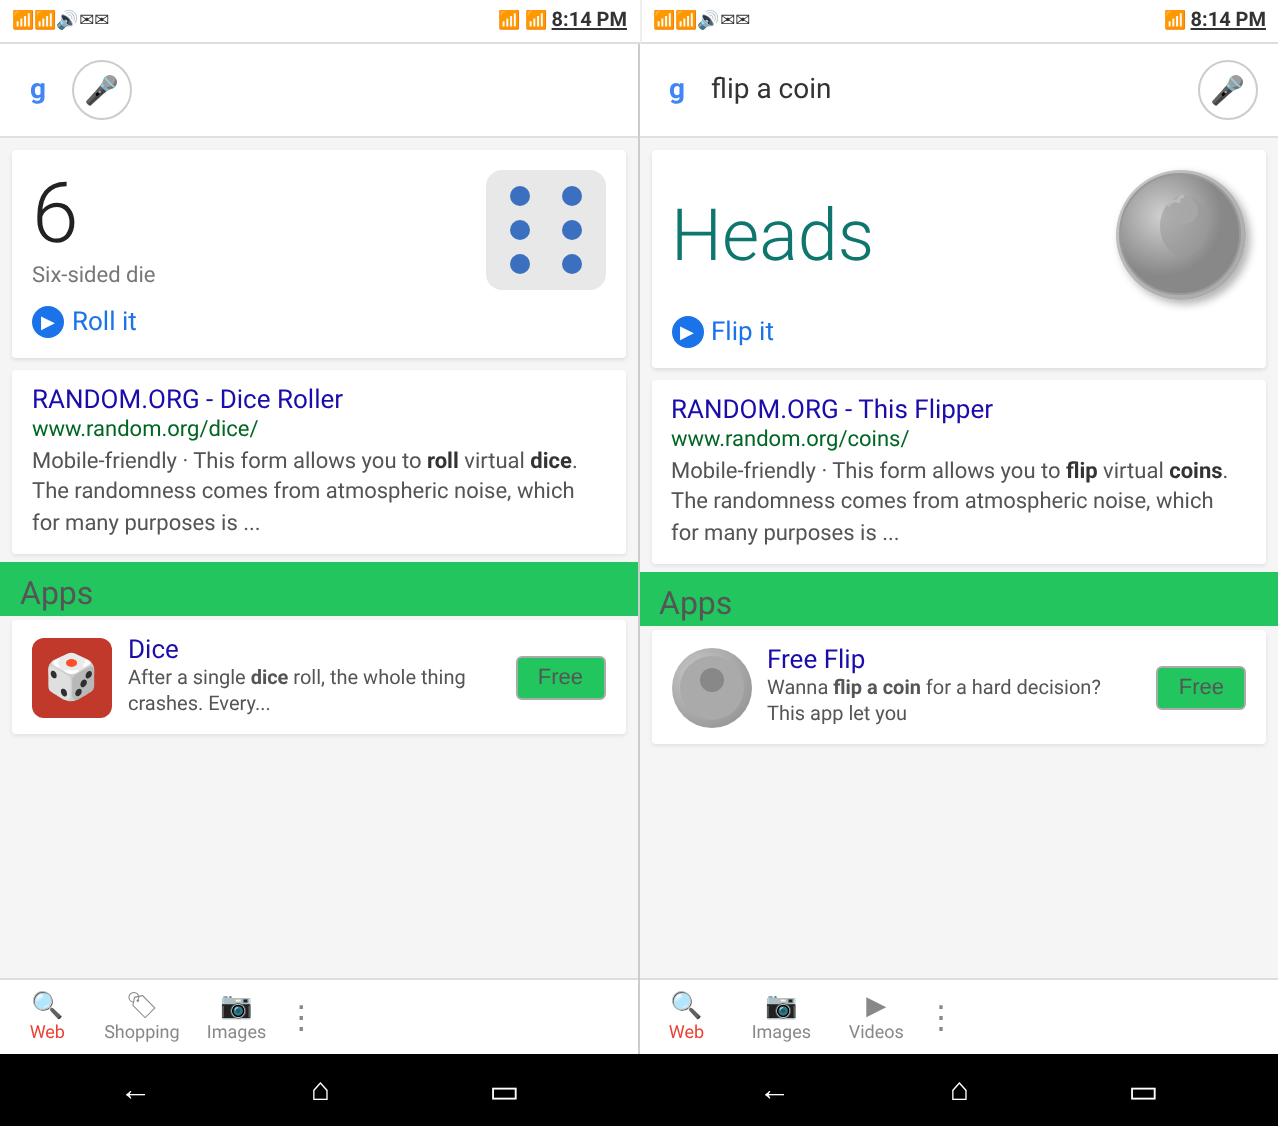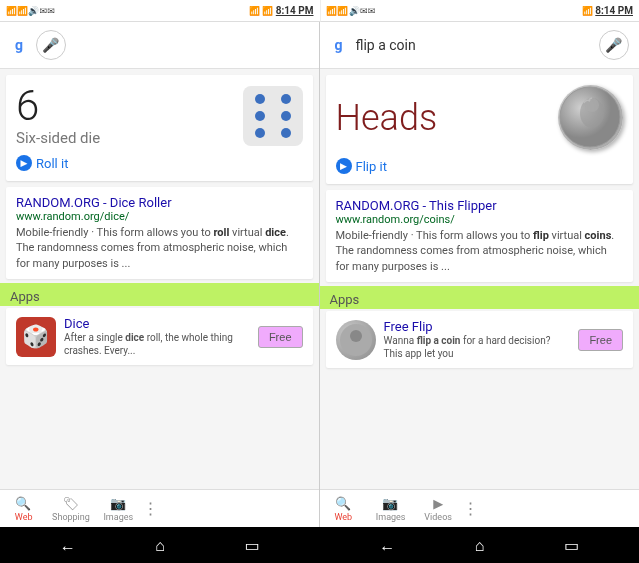--- a/index.html
+++ b/index.html
@@ -97,21 +97,21 @@
       align-items: center;
       justify-content: space-between;
     }
     .dice-number {
       font-size: 42px;
       font-weight: 300;
       color: #222;
       line-height: 1;
     }
     .dice-label {
-      font-size: 15px;
+      font-size: 11px;
       color: #777;
       margin-top: 2px;
     }
     .dice-visual {
       width: 60px;
       height: 60px;
       background: #e8e8e8;
       border-radius: 8px;
       display: grid;
       grid-template-columns: repeat(2, 1fr);
@@ -129,21 +129,21 @@
     }
 
     .coin-result {
       display: flex;
       align-items: center;
       justify-content: space-between;
     }
     .coin-text {
       font-size: 36px;
       font-weight: 300;
-      color: #7f1d1d;
+      color: #0f766e;
       text-align: center;
     }
     .coin-visual {
       width: 65px;
       height: 65px;
       border-radius: 50%;
       background: radial-gradient(circle at 35% 35%, #d4d4d4, #9e9e9e);
       display: flex;
       align-items: center;
       justify-content: center;
@@ -190,24 +190,24 @@
     }
     .result-snippet {
       font-size: 11px;
       color: #545454;
       margin-top: 2px;
       line-height: 1.4;
     }
     .result-snippet b { font-weight: bold; color: #333; }
 
     .section-header {
-      font-size: 13px;
+      font-size: 16px;
       color: #555;
       padding: 6px 10px 2px;
-      background: #bef264;
+      background: #22c55e;
     }
 
     .app-card {
       background: #fff;
       margin: 2px 6px 6px;
       border-radius: 2px;
       padding: 8px 10px;
       display: flex;
       align-items: center;
       gap: 8px;
@@ -232,21 +232,21 @@
       font-size: 13px;
       color: #1a0dab;
     }
     .app-desc {
       font-size: 10px;
       color: #555;
       line-height: 1.3;
     }
     .app-desc b { font-weight: bold; }
     .app-free-btn {
-      background: #f0abfc;
+      background: #22c55e;
       border: 1px solid #aaa;
       border-radius: 3px;
       padding: 4px 10px;
       font-size: 11px;
       color: #555;
     }
 
     .bottom-nav {
       display: flex;
       background: #fff;

